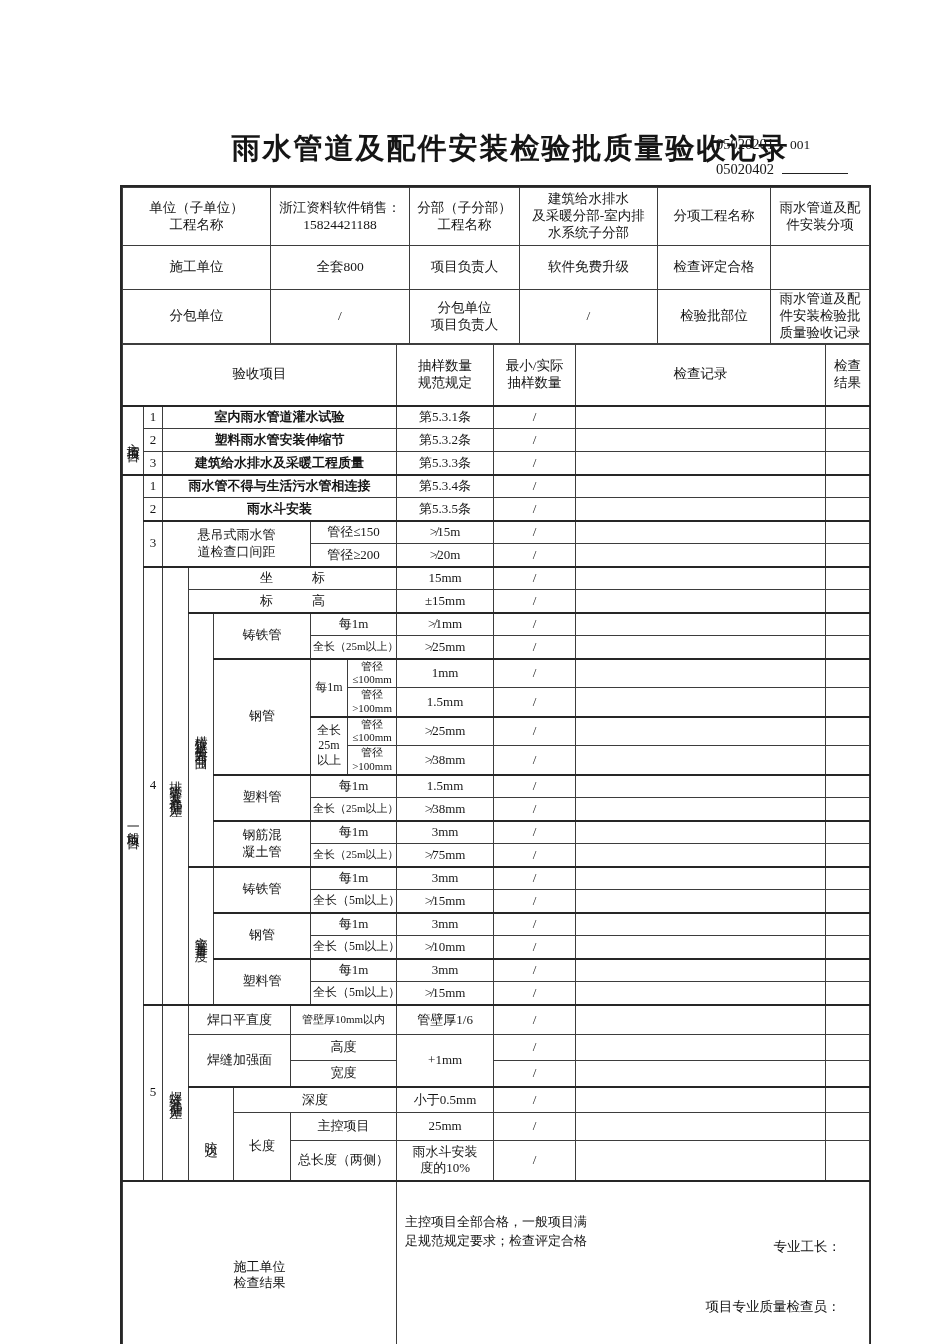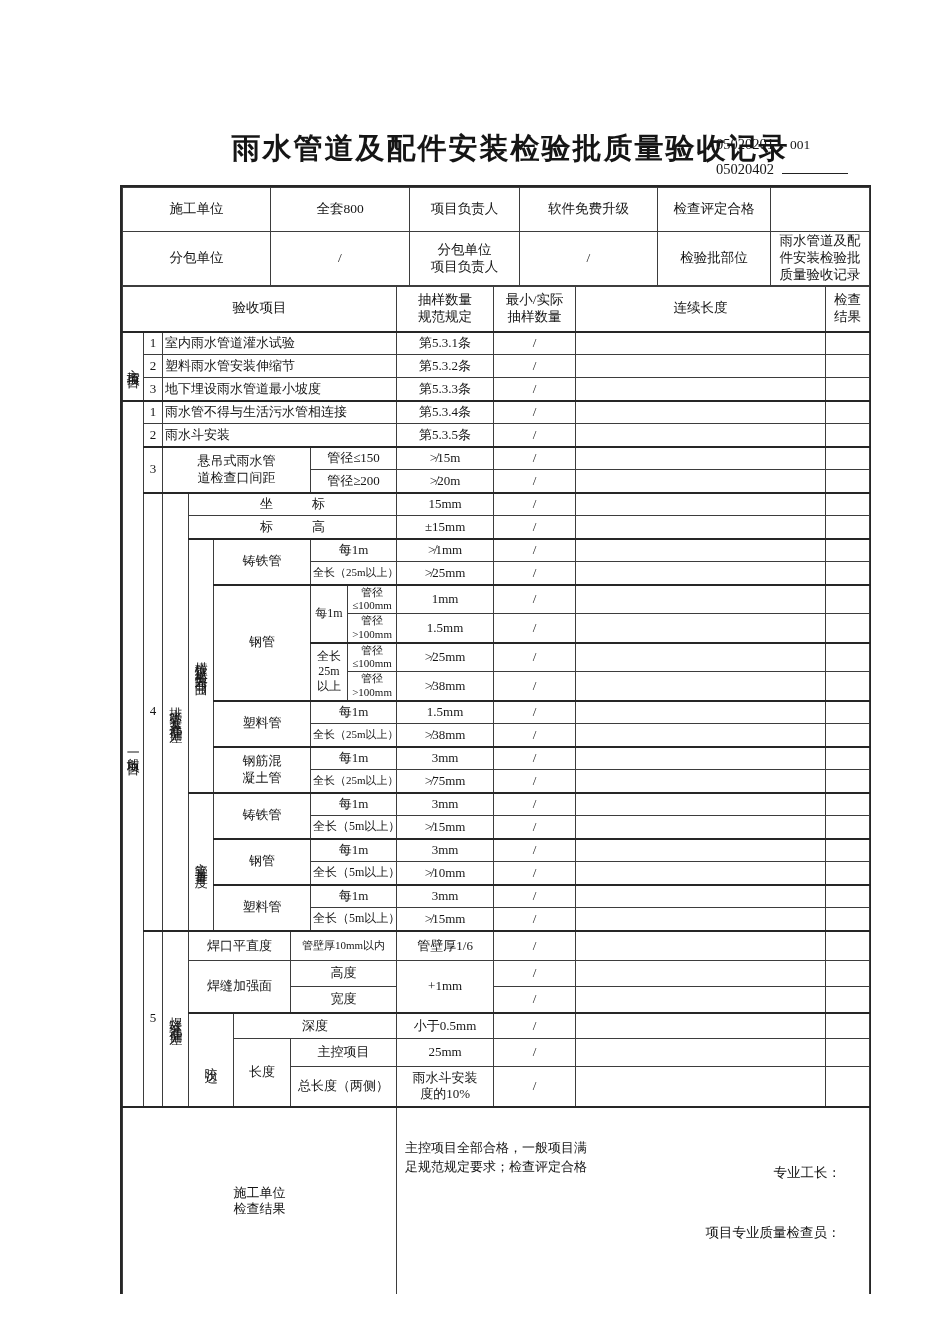--- a/index.html
+++ b/index.html
@@ -11,21 +11,21 @@
          font-family:"Liberation Serif","DejaVu Serif",serif;}
   .codes .ser{margin-left:16px;font-size:13.5px;}
   .codes .ul{display:inline-block;width:66px;height:15px;border-bottom:1.5px solid #222;margin-left:8px;}
   .form{position:absolute;left:120px;top:185px;width:747px;border:2px solid #262626;border-bottom:none;}
   table{border-collapse:collapse;table-layout:fixed;width:747px;}
   td{border:1px solid #3d3d3d;text-align:center;vertical-align:middle;
      font-size:13px;font-weight:normal;padding:0 2px;white-space:pre-line;overflow:hidden;line-height:1.25;}
   .info td{font-size:13.5px;}
   .hdr td{font-size:13.5px;}
   tr.thick td{border-top-width:2px;border-top-color:#262626;}
-  td.left{text-align:left;}
+  td.left{text-align:center;font-weight:bold;}
   .fs11{font-size:11px;}
   .fs12{font-size:12px;}
   .nw{white-space:nowrap;}
   .vt{writing-mode:vertical-rl;text-orientation:upright;letter-spacing:3px;
       display:inline-block;line-height:1.05;}
   .footcell{position:relative;}
   .foot-flex{display:flex;justify-content:space-between;align-items:flex-start;height:100%;}
   .concl{text-align:left;font-size:13px;padding:14px 0 0 6px;line-height:1.5;}
   .signs{text-align:left;font-size:13.5px;padding:4px 26px 0 0;line-height:30px;}
   .signs .s1{padding-left:68px;}
@@ -47,20 +47,34 @@
     <table class="info">
       <colgroup>
           <col style="width:148px">
           <col style="width:139px">
           <col style="width:110px">
       <col style="width:138px">
           <col style="width:113px">
           <col style="width:99px">
       </colgroup>
         <tbody>
+          <tr style="height:58px">
+        <td>单位（子单位）
+工程名称</td>
+        <td>浙江资料软件销售：
+15824421188</td>
+        <td>分部（子分部）
+工程名称</td>
+        <td>建筑给水排水
+及采暖分部-室内排
+水系统子分部</td>
+        <td>分项工程名称</td>
+        <td>雨水管道及配
+件安装分项</td>
+      </tr>
       <tr style="height:44px">
         <td>施工单位</td>
         <td>全套800</td>
         <td>项目负责人</td>
         <td>软件免费升级</td>
         <td>检查评定合格</td>
         <td></td>
       </tr>
       <tr style="height:54px">
         <td>分包单位</td>
@@ -87,27 +101,27 @@
           <col style="width:20px">
           <col style="width:37px">
       <col style="width:49px">
           <col style="width:97px">
           <col style="width:82px">
           <col style="width:250px">
       <col style="width:44px">
 
       </colgroup>
         <tbody>
-          <tr class="hdr" style="height:45px">
+          <tr class="hdr" style="height:61px">
         <td colspan="9">验收项目</td>
         <td>抽样数量
 规范规定</td>
         <td>最小/实际
 抽样数量</td>
-        <td>连续长度</td>
+        <td>检查记录</td>
         <td>检查
 结果</td>
       </tr>
 
       <tr class="thick" style="height:23px">
         <td rowspan="3"><span class="vt">主控项目</span></td>
         <td>1</td>
         <td colspan="7" class="left">室内雨水管道灌水试验</td>
         <td>第5.3.1条</td>
         <td>/</td>
@@ -117,21 +131,21 @@
       <tr style="height:23px">
         <td>2</td>
         <td colspan="7" class="left">塑料雨水管安装伸缩节</td>
         <td>第5.3.2条</td>
         <td>/</td>
         <td></td>
         <td></td>
       </tr>
       <tr style="height:23px">
         <td>3</td>
-        <td colspan="7" class="left">地下埋设雨水管道最小坡度</td>
+        <td colspan="7" class="left">建筑给水排水及采暖工程质量</td>
         <td>第5.3.3条</td>
         <td>/</td>
         <td></td>
         <td></td>
       </tr>
 
       <tr class="thick" style="height:23px">
         <td rowspan="28"><span class="vt">一般项目</span></td>
         <td>1</td>
         <td colspan="7" class="left">雨水管不得与生活污水管相连接</td>

